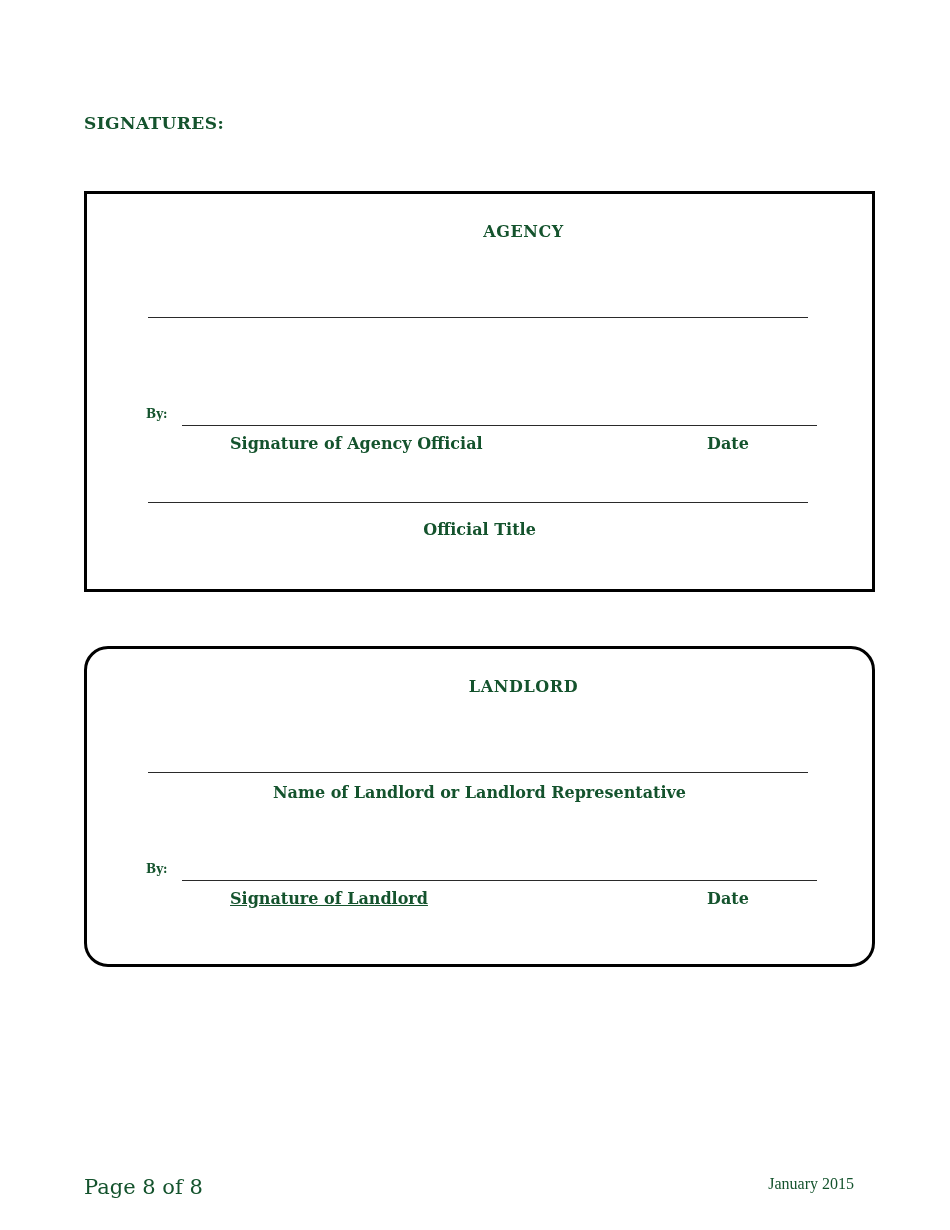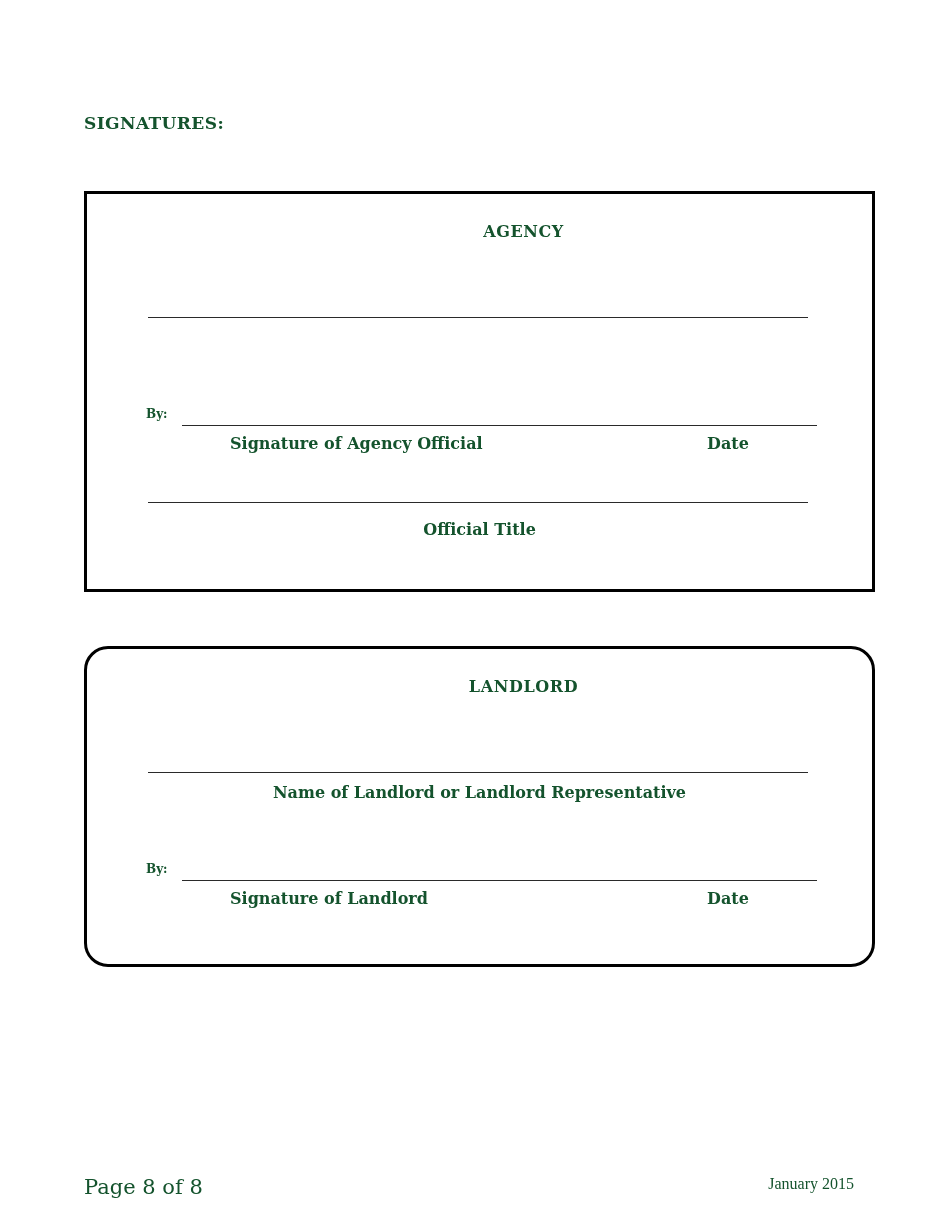--- a/index.html
+++ b/index.html
@@ -110,20 +110,20 @@
   </div>
 
   <div class="abs sig-box box-landlord">
     <div class="box-title">LANDLORD</div>
 
     <div class="sig-line center-line" style="top:123px;"></div>
     <div class="center-label" style="top:134px;">Name of Landlord or Landlord Representative</div>
 
     <div class="by-label" style="top:213px;">By:</div>
     <div class="sig-line by-line" style="top:231px;"></div>
-    <div class="under-label" style="left:143px; top:240px;">Signature of Landlord</div>
+    <div class="under-label" style="left:143px; top:240px;text-decoration:underline;">Signature of Landlord</div>
     <div class="under-label" style="left:620px; top:240px;">Date</div>
   </div>
 
   <div class="abs footer-left">Page 8 of 8</div>
   <div class="abs footer-right">January 2015</div>
 
 </div>
 
 </body></html>

